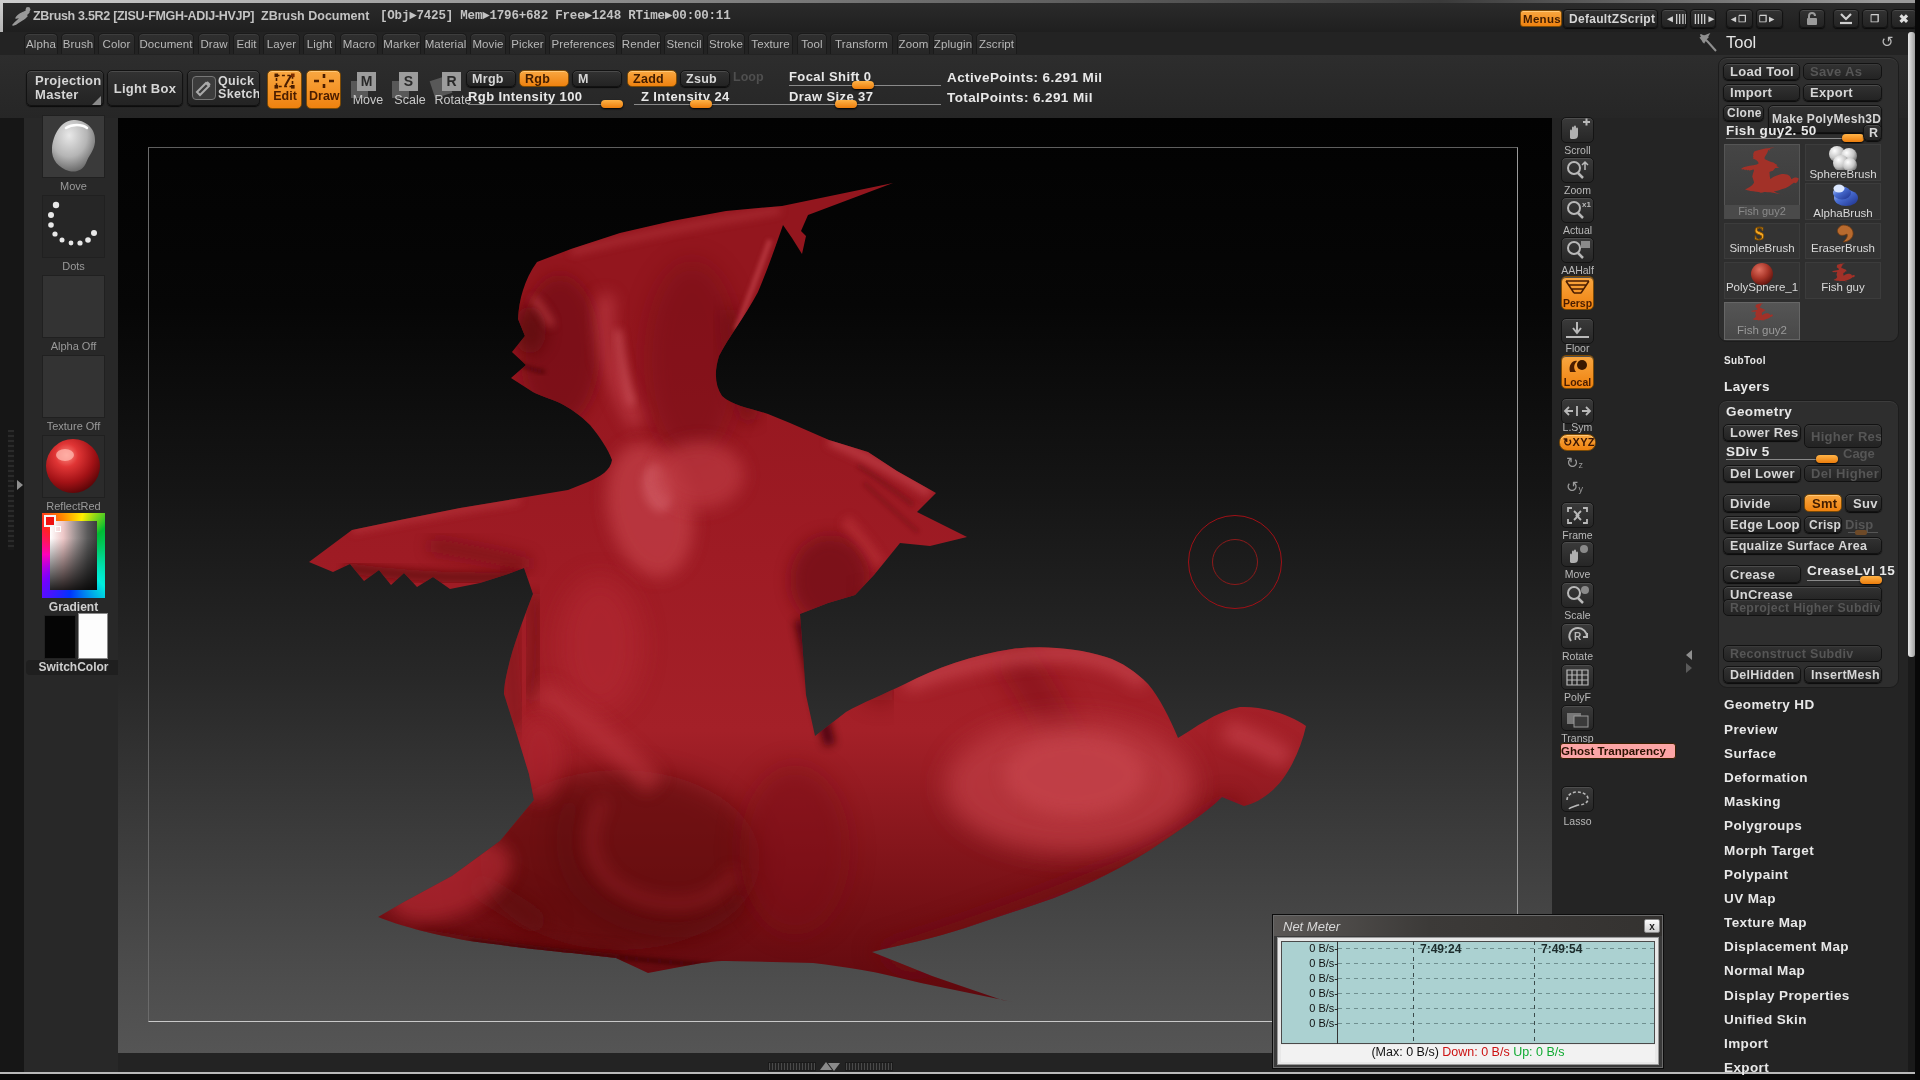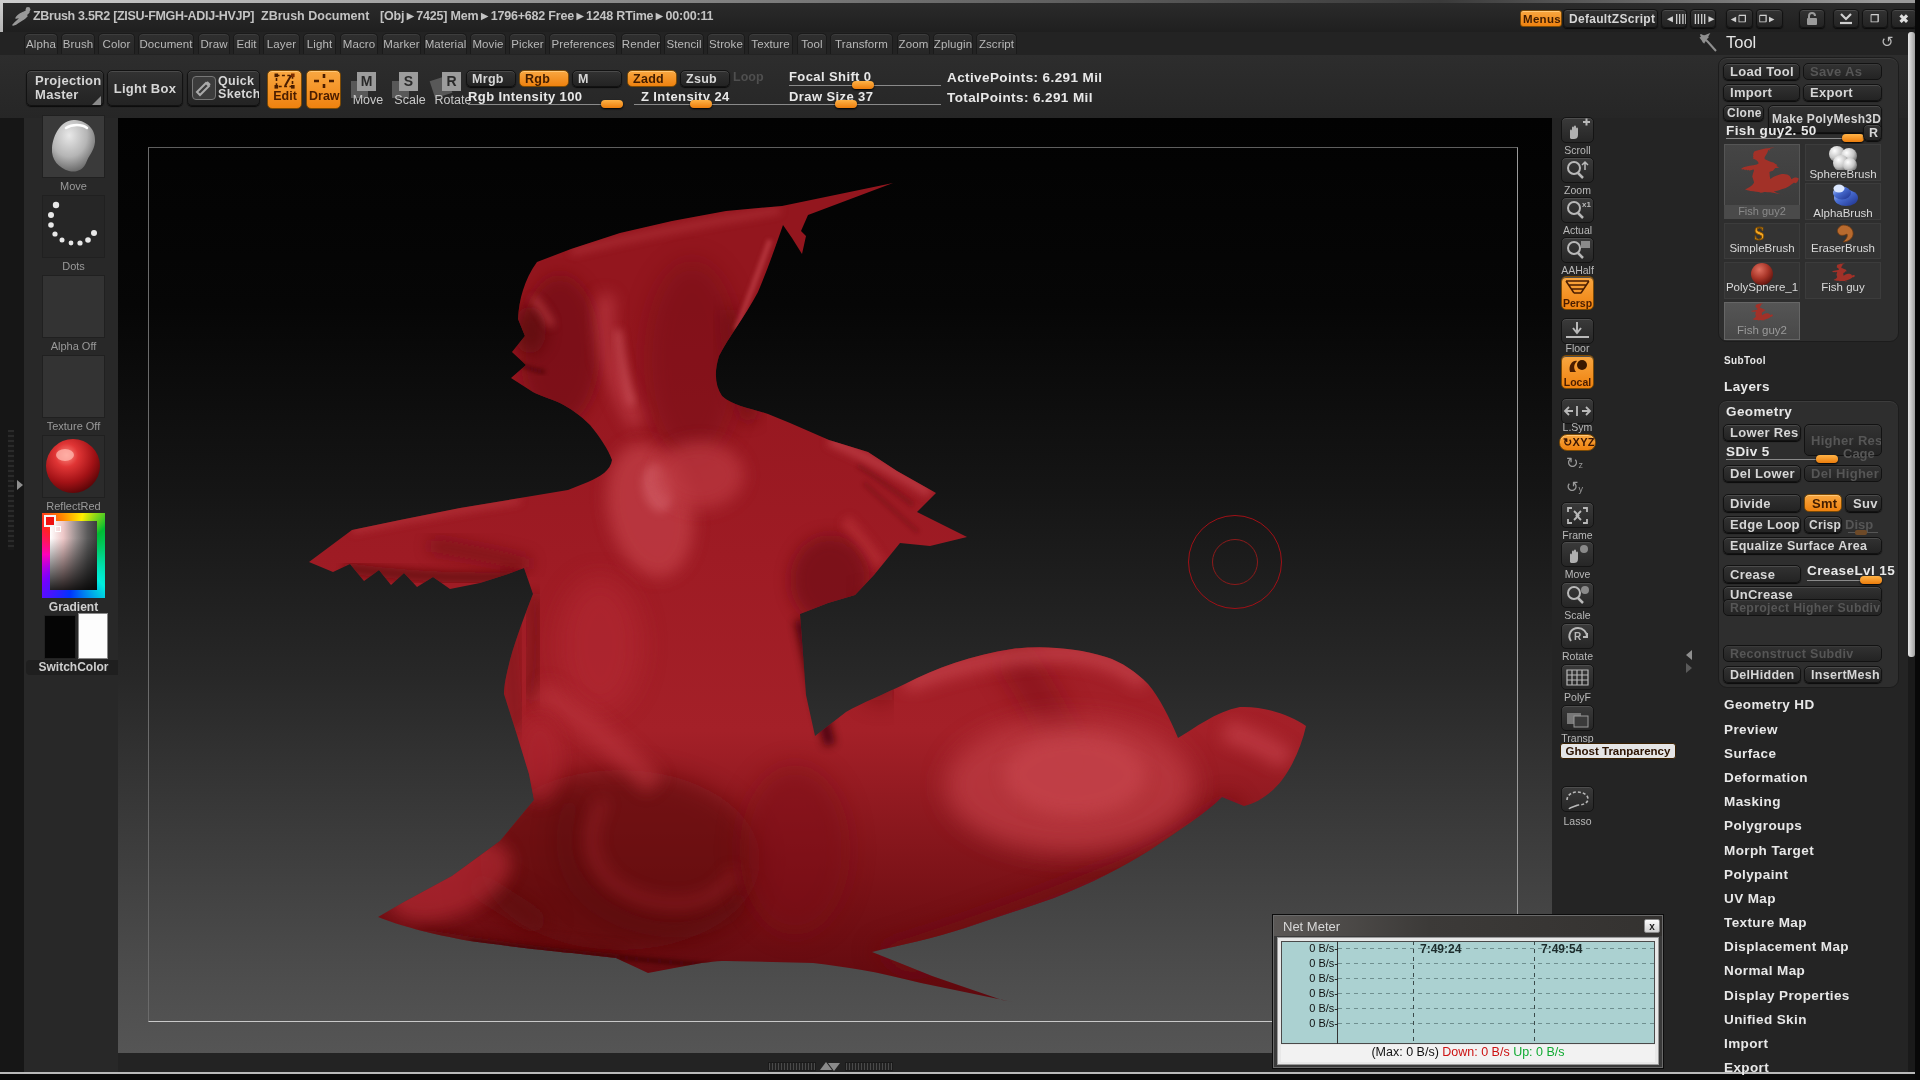--- a/index.html
+++ b/index.html
@@ -36,21 +36,21 @@
   <div class="abs" style="left:0;top:0;width:1920px;height:32px;background:linear-gradient(#2c2c2c,#1f1f1f);"></div>
   <div class="abs" style="left:0;top:0;width:1920px;height:3px;background:linear-gradient(90deg,#cfcfcf,#8f8f8f 30%,#3a3a3a 75%,#9a9a9a 98%);"></div>
   <div class="abs" style="left:0;top:3px;width:3px;height:200px;background:linear-gradient(#cfcfcf,#1a1a1a);"></div>
 
   <svg class="abs" style="left:8px;top:4px;" width="26" height="26" viewBox="0 0 26 26">
     <path d="M5 21 C8 17 11 16 13 13 L8 14 C10 10 15 9 18 7 L21 8 C19 11 16 12 13 13 L19 12 C16 16 11 17 8 20 Z" fill="#999" stroke="#999" stroke-width="1.4" stroke-linejoin="round"></path>
     <circle cx="20" cy="5.5" r="2.4" fill="#999"></circle>
   </svg>
   <div class="abs" style="left:33px;top:9px;color:#c3c3c3;font-weight:bold;font-size:12.5px;letter-spacing:-0.3px;white-space:nowrap;">ZBrush 3.5R2 [ZISU-FMGH-ADIJ-HVJP]</div>
   <div class="abs" style="left:261px;top:9px;color:#c3c3c3;font-weight:bold;font-size:12.5px;white-space:nowrap;">ZBrush Document</div>
-  <div class="abs" style="left:380px;top:9px;color:#c3c3c3;font-weight:bold;font-size:12.5px;letter-spacing:-0.2px;white-space:nowrap;">[Obj►7425] Mem►1796+682 Free►1248 RTime►00:00:11</div>
+  <div class="abs" style="left:380px;top:9px;color:#c3c3c3;font-weight:bold;font-size:12.5px;letter-spacing:-0.2px;white-space:nowrap;font-family:Liberation Mono, monospace;">[Obj►7425] Mem►1796+682 Free►1248 RTime►00:00:11</div>
 
   <div class="btn orange" style="left:1520px;top:10px;width:42px;height:17px;font-size:11.5px;padding-left:2px;border-radius:3px;">Menus</div>
   <div class="btn" style="left:1563px;top:9px;width:95px;height:19px;font-size:12px;padding-left:5px;border-radius:4px;">DefaultZScript</div>
   <div class="btn" style="left:1661px;top:9px;width:26px;height:19px;border-radius:4px;color:#cfcfcf;font-size:10px;padding-left:3px;">◄||||</div>
   <div class="btn" style="left:1690px;top:9px;width:26px;height:19px;border-radius:4px;color:#cfcfcf;font-size:10px;padding-left:3px;">||||►</div>
   <div class="btn" style="left:1726px;top:9px;width:27px;height:19px;border-radius:4px;color:#cfcfcf;font-size:9px;padding-left:2px;">◄❐</div>
   <div class="btn" style="left:1756px;top:9px;width:27px;height:19px;border-radius:4px;color:#cfcfcf;font-size:9px;padding-left:2px;">❐►</div>
   <div class="btn" style="left:1799px;top:9px;width:26px;height:19px;border-radius:4px;justify-content:center;padding-left:0;"></div>
   <svg class="abs" style="left:1804px;top:11px;" width="16" height="15" viewBox="0 0 16 15">
       <rect x="3" y="7" width="10" height="7" rx="1" fill="#9a9a9a"></rect>
@@ -388,21 +388,21 @@
   <svg class="abs" style="left:1561px;top:664px;" width="33" height="26" viewBox="0 0 33 26">
       <path d="M6 6 H27 V21 H6 Z M6 11 H27 M6 16 H27 M11 6 V21 M16 6 V21 M21 6 V21" stroke="#b9b9b9" stroke-width="1.2" fill="none"></path>
     </svg>
   <div class="slabel" style="top:691px;color:#b9b9b9;">PolyF</div>
   <div class="sicon" style="top:705px;left:1561px;width:33px;"></div>
   <svg class="abs" style="left:1561px;top:705px;" width="33" height="26" viewBox="0 0 33 26">
       <rect x="6" y="8" width="14" height="11" fill="#777"></rect>
       <rect x="13" y="11" width="14" height="11" fill="#3a3a3a" stroke="#999" stroke-width="1"></rect>
     </svg>
   <div class="slabel" style="top:732px;color:#b9b9b9;">Transp</div>
-  <div class="abs" style="left:1560px;top:743px;width:116px;height:16px;background:#e5e5e5;border:1px solid #3a2000;border-radius:3px;color:#2b1200;font-weight:bold;font-size:11.5px;text-align:center;line-height:15px;">Ghost&nbsp;Tranparency</div>
+  <div class="abs" style="left:1560px;top:743px;width:116px;height:16px;background:#fca5a5;border:1px solid #3a2000;border-radius:3px;color:#2b1200;font-weight:bold;font-size:11.5px;text-align:left;line-height:15px;">Ghost&nbsp;Tranparency</div>
   <div class="sicon" style="top:786px;left:1561px;width:33px;"></div>
   <svg class="abs" style="left:1561px;top:786px;" width="33" height="26" viewBox="0 0 33 26">
       <path d="M6 14 C6 9 11 6 16 6 C22 6 27 9 27 13 C27 17 22 19 17 19" stroke="#b9b9b9" stroke-width="1.6" fill="none" stroke-dasharray="3 2"></path>
       <path d="M17 19 C13 21 9 21 8 23" stroke="#b9b9b9" stroke-width="1.6" fill="none"></path>
     </svg>
   <div class="slabel" style="top:815px;color:#b9b9b9;">Lasso</div>
 
   <div class="abs" style="left:1686px;top:650px;width:0;height:0;border-top:5px solid transparent;border-bottom:5px solid transparent;border-right:6px solid #8f8f8f;"></div>
   <div class="abs" style="left:1686px;top:663px;width:0;height:0;border-top:5px solid transparent;border-bottom:5px solid transparent;border-left:6px solid #5a5a5a;"></div>
 
@@ -478,21 +478,21 @@
           <stop offset="100%" stop-color="#5c120c"></stop>
         </radialGradient>
       </defs>
  <circle cx="38" cy="12" r="11" fill="url(#psg)"></circle>
     </svg>
   <div class="hdr" style="left:1724px;top:355px;font-size:10px;color:#e8e8e8;">SubTool</div>
   <div class="hdr" style="left:1724px;top:379px;font-size:13.5px;color:#e8e8e8;">Layers</div>
   <div class="abs" style="left:1718px;top:400px;width:181px;height:288px;background:#2e2e2e;border:1px solid #1c1c1c;border-radius:9px;box-shadow:inset 0 1px 0 #3c3c3c;"></div>
   <div class="hdr" style="left:1726px;top:404px;font-size:13.5px;color:#e8e8e8;">Geometry</div>
   <div class="btn " style="left:1723px;top:424px;width:78px;height:17px;font-size:13px;padding-left:6px;">Lower Res</div>
-  <div class="btn dis" style="left:1804px;top:424px;width:78px;height:32px;font-size:13px;padding-left:6px;">Higher Res</div>
+  <div class="btn dis" style="left:1804px;top:424px;width:78px;height:24px;font-size:13px;padding-left:6px;">Higher Res</div>
   <div class="hdr" style="left:1726px;top:444px;font-size:13.5px;color:#e8e8e8;">SDiv&nbsp;5</div>
   <div class="sliderline" style="left:1726px;top:459px;width:112px;"></div>
   <div class="knob" style="left:1816px;top:455px;"></div>
   <div class="abs" style="left:1843px;top:446px;color:#565656;font-weight:bold;font-size:13px;">Cage</div>
   <div class="btn " style="left:1723px;top:465px;width:78px;height:17px;font-size:13px;padding-left:6px;">Del Lower</div>
   <div class="btn dis" style="left:1804px;top:465px;width:78px;height:17px;font-size:13px;padding-left:6px;">Del Higher</div>
   <div class="btn " style="left:1723px;top:494px;width:78px;height:18px;font-size:13px;padding-left:6px;">Divide</div>
   <div class="btn orange" style="left:1804px;top:494px;width:38px;height:18px;font-size:13px;padding-left:7px;">Smt</div>
   <div class="btn " style="left:1845px;top:494px;width:37px;height:18px;font-size:13px;padding-left:7px;">Suv</div>
   <div class="btn " style="left:1723px;top:516px;width:78px;height:17px;font-size:13px;padding-left:6px;">Edge Loop</div>
@@ -526,21 +526,21 @@
   <div class="hdr" style="left:1724px;top:1012px;font-size:13.5px;color:#e8e8e8;">Unified&nbsp;Skin</div>
   <div class="hdr" style="left:1724px;top:1036px;font-size:13.5px;color:#e8e8e8;">Import</div>
   <div class="hdr" style="left:1724px;top:1060px;font-size:13.5px;color:#e8e8e8;">Export</div>
 
   <div class="abs" style="left:1908px;top:32px;width:7px;height:1040px;background:#1a1a1a;"></div>
   <div class="abs" style="left:1908px;top:32px;width:7px;height:625px;background:linear-gradient(90deg,#e9e9e9,#9f9f9f);border-radius:3px;"></div>
   <div class="abs" style="left:1915px;top:0;width:5px;height:1080px;background:#080808;"></div>
 
   <div class="abs" style="left:1272px;top:914px;width:392px;height:155px;background:#3a3a3a;border:1px solid #0c0c0c;box-shadow:0 0 0 1px #6a6a6a inset;"></div>
   <div class="abs" style="left:1274px;top:916px;width:388px;height:20px;background:linear-gradient(90deg,#5a5755,#3c3a38 40%,#343230);"></div>
-  <div class="abs" style="left:1283px;top:919px;color:#d8d8d8;font-size:13px;">Net Meter</div>
+  <div class="abs" style="left:1283px;top:919px;color:#d8d8d8;font-size:13px;font-style:italic;">Net Meter</div>
   <div class="abs" style="left:1644px;top:919px;width:16px;height:14px;background:linear-gradient(#fdfdfd,#d0d0d0);border:1px solid #888;color:#222;font-size:10px;font-weight:bold;text-align:center;line-height:13px;border-radius:2px;">x</div>
   <div class="abs" style="left:1277px;top:937px;width:382px;height:128px;background:#e8e8e8;border:1px solid #9a9a9a;"></div>
   <div class="abs" style="left:1281px;top:941px;width:374px;height:103px;background:#abd1d1;border:1px solid #4a4a4a;"></div>
   <div class="abs" style="left:1337px;top:941px;width:1px;height:103px;background:#333;"></div>
   <div class="abs" style="left:1296px;top:942px;width:42px;text-align:right;color:#111;font-size:11px;">0 B/s-</div>
   <div class="abs" style="left:1338px;top:948px;width:316px;height:1px;background:repeating-linear-gradient(90deg,#6f8f8f 0 4px,transparent 4px 8px);"></div>
   <div class="abs" style="left:1296px;top:957px;width:42px;text-align:right;color:#111;font-size:11px;">0 B/s-</div>
   <div class="abs" style="left:1338px;top:963px;width:316px;height:1px;background:repeating-linear-gradient(90deg,#6f8f8f 0 4px,transparent 4px 8px);"></div>
   <div class="abs" style="left:1296px;top:972px;width:42px;text-align:right;color:#111;font-size:11px;">0 B/s-</div>
   <div class="abs" style="left:1338px;top:978px;width:316px;height:1px;background:repeating-linear-gradient(90deg,#6f8f8f 0 4px,transparent 4px 8px);"></div>

